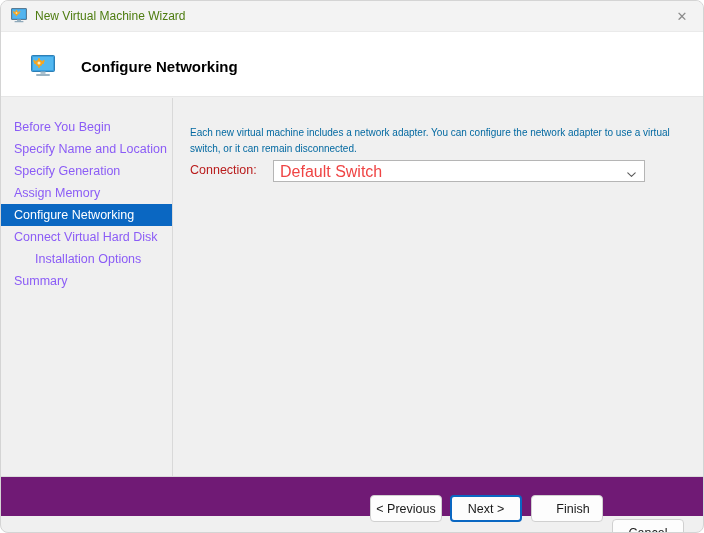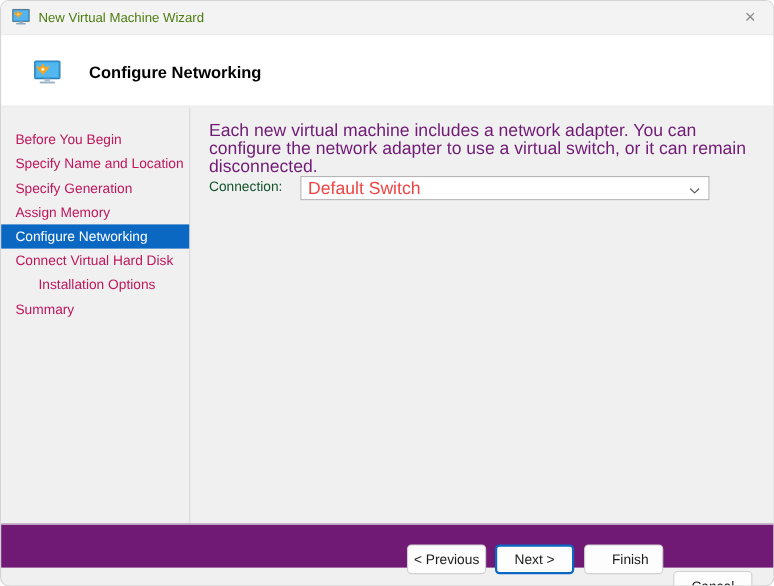--- a/index.html
+++ b/index.html
@@ -114,21 +114,21 @@
     width: 172px;
     height: 378px;
     border-right: 1px solid #d9d9d9;
     box-sizing: border-box;
     padding-top: 18px;
   }
   .nav-item {
     height: 22px;
     line-height: 22px;
     font-size: 12.5px;
-    color: #be185d;
+    color: #8b5cf6;
     padding-left: 13px;
     white-space: nowrap;
     cursor: default;
   }
   .nav-item.indent {
     padding-left: 34px;
   }
   .nav-item.selected {
     background: #0a67c2;
     color: #ffffff;
@@ -140,38 +140,38 @@
   #main {
     position: absolute;
     left: 172px;
     top: 0;
     width: 532px;
     height: 378px;
   }
   #description {
     position: absolute;
     left: 17px;
-    top: 14px;
+    top: 27px;
     width: 497px;
-    font-size: 16px;
-    color: #701a75;
+    font-size: 10px;
+    color: #0369a1;
     line-height: 16px;
   }
   #connection-row {
     position: absolute;
     left: 17px;
     top: 62px;
     height: 22px;
   }
   #connection-label {
     position: absolute;
     left: 0;
     top: 3px;
     font-size: 12.5px;
-    color: #14532d;
+    color: #b91c1c;
     white-space: nowrap;
   }
   #connection-select {
     position: absolute;
     left: 83px;
     top: 0;
     width: 372px;
     height: 22px;
     background: #ffffff;
     border: 1px solid #b5b5b5;

